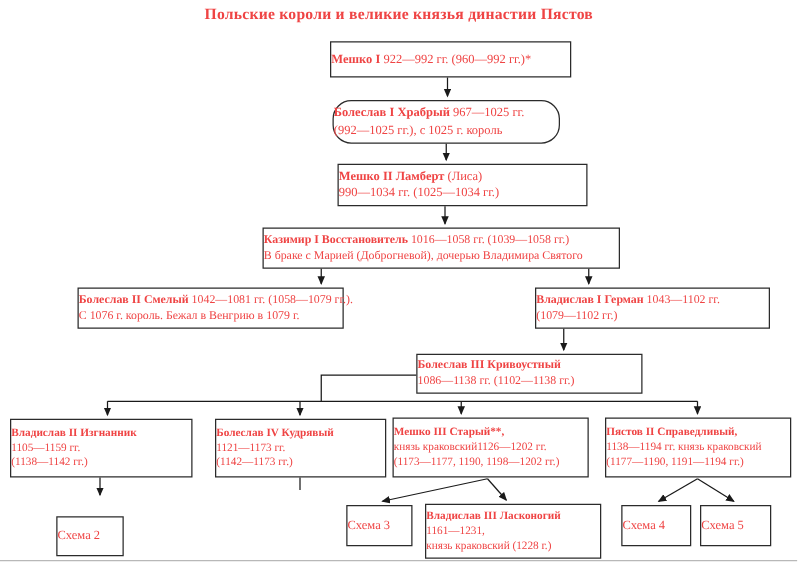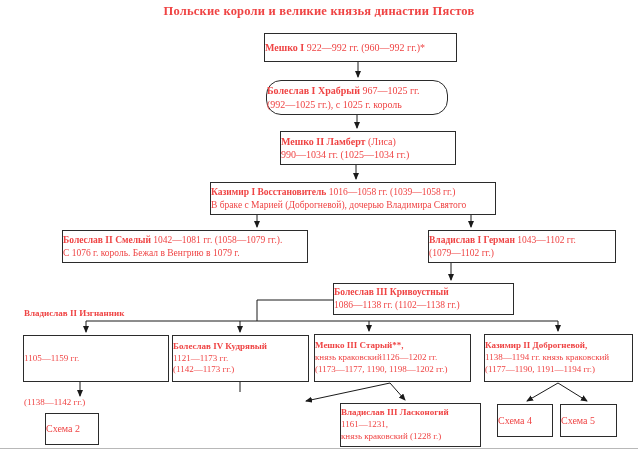--- a/index.html
+++ b/index.html
@@ -60,73 +60,76 @@
 
   <div class="box fs10" style="left:264px; top:33px; width:193px; height:29px;">
     <div class="ln"><b>Мешко I</b><span> 922—992 гг. (960—992 гг.)*</span></div>
   </div>
 
   <div class="box fs10" style="left:266px; top:80px; width:182px; height:35px;border-radius:15px;">
     <div class="ln"><b>Болеслав I Храбрый</b><span> 967—1025 гг.</span></div>
     <div class="ln">(992—1025 гг.), с 1025 г. король</div>
   </div>
 
-  <div class="box fs10" style="left:280px; top:131px; width:176px; height:34px;">
+  <div class="box fs10" style="left:270px; top:131px; width:200px; height:34px;">
     <div class="ln"><b>Мешко II Ламберт</b><span> (Лиса)</span></div>
     <div class="ln">990—1034 гг. (1025—1034 гг.)</div>
   </div>
 
   <div class="box fs95" style="left:210px; top:182px; width:286px; height:33px;">
     <div class="ln"><b>Казимир I Восстановитель</b><span> 1016—1058 гг. (1039—1058 гг.)</span></div>
     <div class="ln">В браке с Марией (Доброгневой), дочерью Владимира Святого</div>
   </div>
 
-  <div class="box fs95" style="left:62px; top:230px; width:246px; height:33px;">
+  <div class="box fs95" style="left:62px; top:230px; width:213px; height:33px;">
     <div class="ln"><b>Болеслав II Смелый</b><span> 1042—1081 гг. (1058—1079 гг.).</span></div>
     <div class="ln">С 1076 г. король. Бежал в Венгрию в 1079 г.</div>
   </div>
 
   <div class="box fs95" style="left:428px; top:230px; width:188px; height:33px;">
     <div class="ln"><b>Владислав I Герман</b><span> 1043—1102 гг.</span></div>
     <div class="ln">(1079—1102 гг.)</div>
   </div>
 
   <div class="box fs95" style="left:333px; top:283px; width:181px; height:32px;">
     <div class="ln"><b>Болеслав III Кривоустный</b></div>
     <div class="ln">1086—1138 гг. (1102—1138 гг.)</div>
   </div>
 
-  <div class="box fs9" style="left:23px; top:335px; width:146px; height:47px;gap:33px;">
+  <div class="box fs9" style="left:8px; top:335px; width:146px; height:47px;">
     <div class="ln"><b>Владислав II Изгнанник</b></div>
     <div class="ln">1105—1159 гг.</div>
     <div class="ln">(1138—1142 гг.)</div>
   </div>
 
   <div class="box fs9" style="left:172px; top:335px; width:137px; height:47px;">
     <div class="ln"><b>Болеслав IV Кудрявый</b></div>
     <div class="ln">1121—1173 гг.</div>
     <div class="ln">(1142—1173 гг.)</div>
   </div>
 
   <div class="box fs9" style="left:314px; top:334px; width:157px; height:48px;">
     <div class="ln"><b>Мешко III Старый**,</b></div>
     <div class="ln">князь краковский1126—1202 гг.</div>
     <div class="ln">(1173—1177, 1190, 1198—1202 гг.)</div>
   </div>
 
   <div class="box fs9" style="left:484px; top:334px; width:149px; height:48px;">
-    <div class="ln"><b>Казимир II Доброгневой,</b></div>
+    <div class="ln"><b>Пястов II Справедливый,</b></div>
     <div class="ln">1138—1194 гг. князь краковский</div>
     <div class="ln">(1177—1190, 1191—1194 гг.)</div>
   </div>
 
   <div class="box fs10" style="left:45px; top:413px; width:54px; height:32px;">
     <div class="ln">Схема 2</div>
   </div>
 
+  <div class="box fs10" style="left:277px; top:404px; width:53px; height:33px;">
+    <div class="ln">Схема 3</div>
+  </div>
 
   <div class="box fs9" style="left:340px; top:403px; width:141px; height:44px;">
     <div class="ln"><b>Владислав III Ласконогий</b></div>
     <div class="ln">1161—1231,</div>
     <div class="ln">князь краковский (1228 г.)</div>
   </div>
 
   <div class="box fs10" style="left:497px; top:404px; width:56px; height:33px;">
     <div class="ln">Схема 4</div>
   </div>

